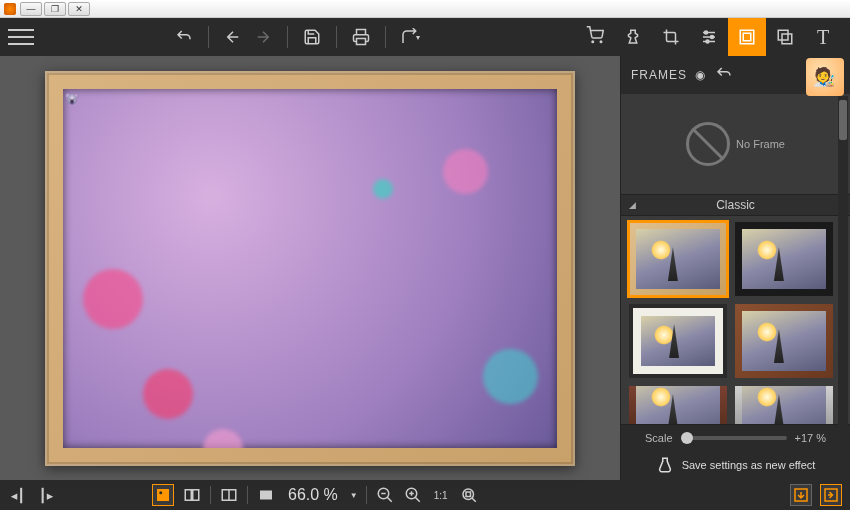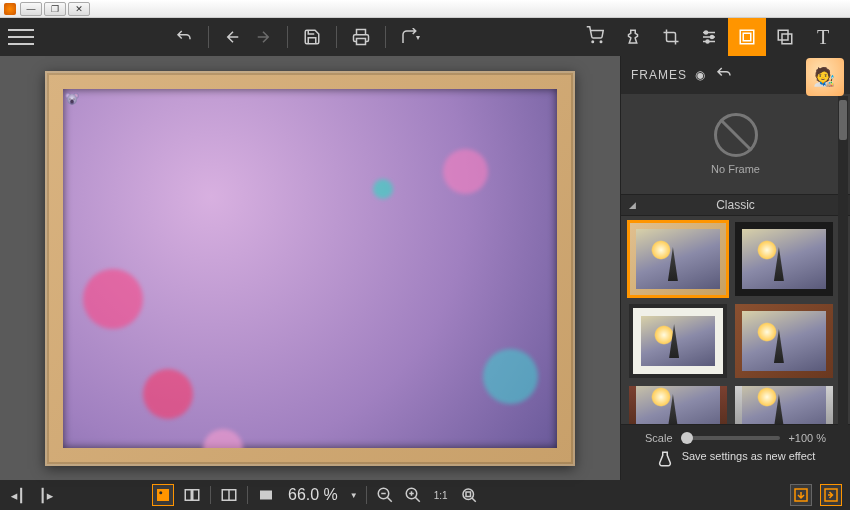--- a/index.html
+++ b/index.html
@@ -30,41 +30,41 @@
 .canvas-area { flex: 1; background: #5a5a5a; display: flex; align-items: center; justify-content: center; position: relative; }
 .frame-outer { width: 530px; height: 395px; background: linear-gradient(135deg,#d9b380,#c8a06a); padding: 18px; box-shadow: 0 3px 12px rgba(0,0,0,0.5), inset 0 0 0 2px rgba(255,255,255,0.2), inset 0 0 0 4px rgba(0,0,0,0.15); }
 .frame-inner { width: 100%; height: 100%; box-shadow: inset 0 0 8px rgba(0,0,0,0.6); position: relative; overflow: hidden; background: radial-gradient(circle at 30% 30%, #d8b0e0, #a080c0 60%, #6a5a9a); }
 .koala { position: absolute; inset: 0; }
 .bokeh { position: absolute; border-radius: 50%; filter: blur(2px); opacity: 0.55; }
 
 
 .panel { width: 230px; background: #3a3a3a; display: flex; flex-direction: column; border-left: 1px solid #222; position: relative; }
 .panel-header { height: 38px; background: #2a2a2a; display: flex; align-items: center; padding: 0 10px; color: #ccc; font-size: 12px; letter-spacing: 1px; gap: 8px; position: relative; }
 .panel-header .avatar { position: absolute; right: 6px; top: 2px; width: 38px; height: 38px; background: radial-gradient(circle at 40% 35%, #ffe0b0, #ffb060); border-radius: 4px; display:flex;align-items:center;justify-content:center;font-size:18px; }
-.noframe-box { height: 100px; display: flex; flex-direction: column; align-items: center; justify-content: center; gap: 6px; background: #3a3a3a; }
+.noframe-box { height: 100px; display: flex; flex-direction: row; align-items: center; justify-content: center; gap: 6px; background: #3a3a3a; }
 .noframe-circle { width: 44px; height: 44px; border: 3px solid #777; border-radius: 50%; position: relative; }
 .noframe-circle::after { content: ""; position: absolute; width: 44px; height: 3px; background: #777; top: 50%; left: 50%; transform: translate(-50%,-50%) rotate(45deg); }
 .noframe-label { font-size: 11px; color: #aaa; }
 .category-header { height: 22px; background: #2f2f2f; color: #ccc; font-size: 12px; display: flex; align-items: center; justify-content: center; position: relative; border-top:1px solid #222; border-bottom:1px solid #222; }
 .category-header .tri { position: absolute; left: 8px; font-size: 9px; color: #aaa; }
 .frames-grid { flex: 1; overflow: hidden; padding: 6px 4px 6px 8px; }
 .frames-row { display: flex; gap: 8px; margin-bottom: 8px; }
 .frame-thumb { width: 98px; height: 74px; cursor: pointer; position: relative; display:flex;align-items:center;justify-content:center; }
 .frame-thumb.selected { outline: 3px solid #ff9500; outline-offset: -1px; }
 .thumb-inner { width: 84px; height: 60px; background: linear-gradient(160deg,#d8d0a8 0%, #8a8aa8 50%, #5a5a7a 100%); position: relative; overflow:hidden; }
 .thumb-inner::after { content:""; position:absolute; left:38%; bottom:8px; width:10px; height:34px; background: linear-gradient(#444,#222); clip-path: polygon(50% 0, 100% 100%, 0 100%); }
 .thumb-inner::before { content:""; position:absolute; left:18%; top:18%; width:20px; height:20px; background: radial-gradient(circle,#fffbe0,#ffd060 60%, transparent 70%); border-radius:50%; }
 
 .scrolltrack { position:absolute; right:2px; top:40px; bottom:0; width:10px; background:#2a2a2a; }
 .scrollthumb { position:absolute; left:1px; width:8px; background:#666; border-radius:2px; }
 
 .scale-row { height: 26px; background: #2a2a2a; display: flex; align-items: center; padding: 0 24px; gap: 8px; color: #bbb; font-size: 11px; border-top:1px solid #222;}
 .scale-slider { flex:1; height:4px; background:#555; border-radius:2px; position:relative; }
 .scale-slider .knob { position:absolute; left:0; top:-4px; width:12px; height:12px; background:#ccc; border-radius:50%; }
-.save-row { height: 30px; background: #2a2a2a; display: flex; justify-content: center; gap: 8px; color: #ddd; font-size: 11px; cursor: pointer; }
+.save-row { height: 30px; background: #2a2a2a; display: flex; align-items: center; justify-content: center; gap: 8px; color: #ddd; font-size: 11px; cursor: pointer; }
 
 
 .bottombar { height: 30px; background: #2a2a2a; display: flex; align-items: center; padding: 0 8px; color: #ccc; gap: 8px; }
 .bb-icon { width: 20px; height: 20px; display: flex; align-items: center; justify-content: center; cursor: pointer; color:#ccc; font-size:13px;}
 .bb-icon.boxed { border: 1px solid #ff9500; background:#3a3a3a; width:22px;height:22px;}
 .bb-sep { width:1px; height:18px; background:#555; }
 .zoom-text { font-size: 16px; color:#ddd; padding:0 4px;text-align:right;}
 .bb-spacer { flex:1; }
 
 svg { width: 18px; height: 18px; }
@@ -250,21 +250,21 @@
       </div>
     </div>
     <div class="scrolltrack">
       <div class="scrollthumb" style="top:4px;height:40px"></div>
     </div>
     <div class="scale-row">
       <span>Scale</span>
       <div class="scale-slider">
           <div class="knob"></div>
         </div>
-      <span>+100 %</span>
+      <span>+17 %</span>
     </div>
     <div class="save-row">
       <svg width="14" height="14" viewBox="0 0 24 24" fill="none" stroke="currentColor" stroke-width="2">
           <path d="M9 3v4L5 17a3 3 0 003 4h8a3 3 0 003-4l-4-10V3M8 3h8"></path>
         </svg>
       <span>Save settings as new effect</span>
     </div>
   </div>
 </div>
 

